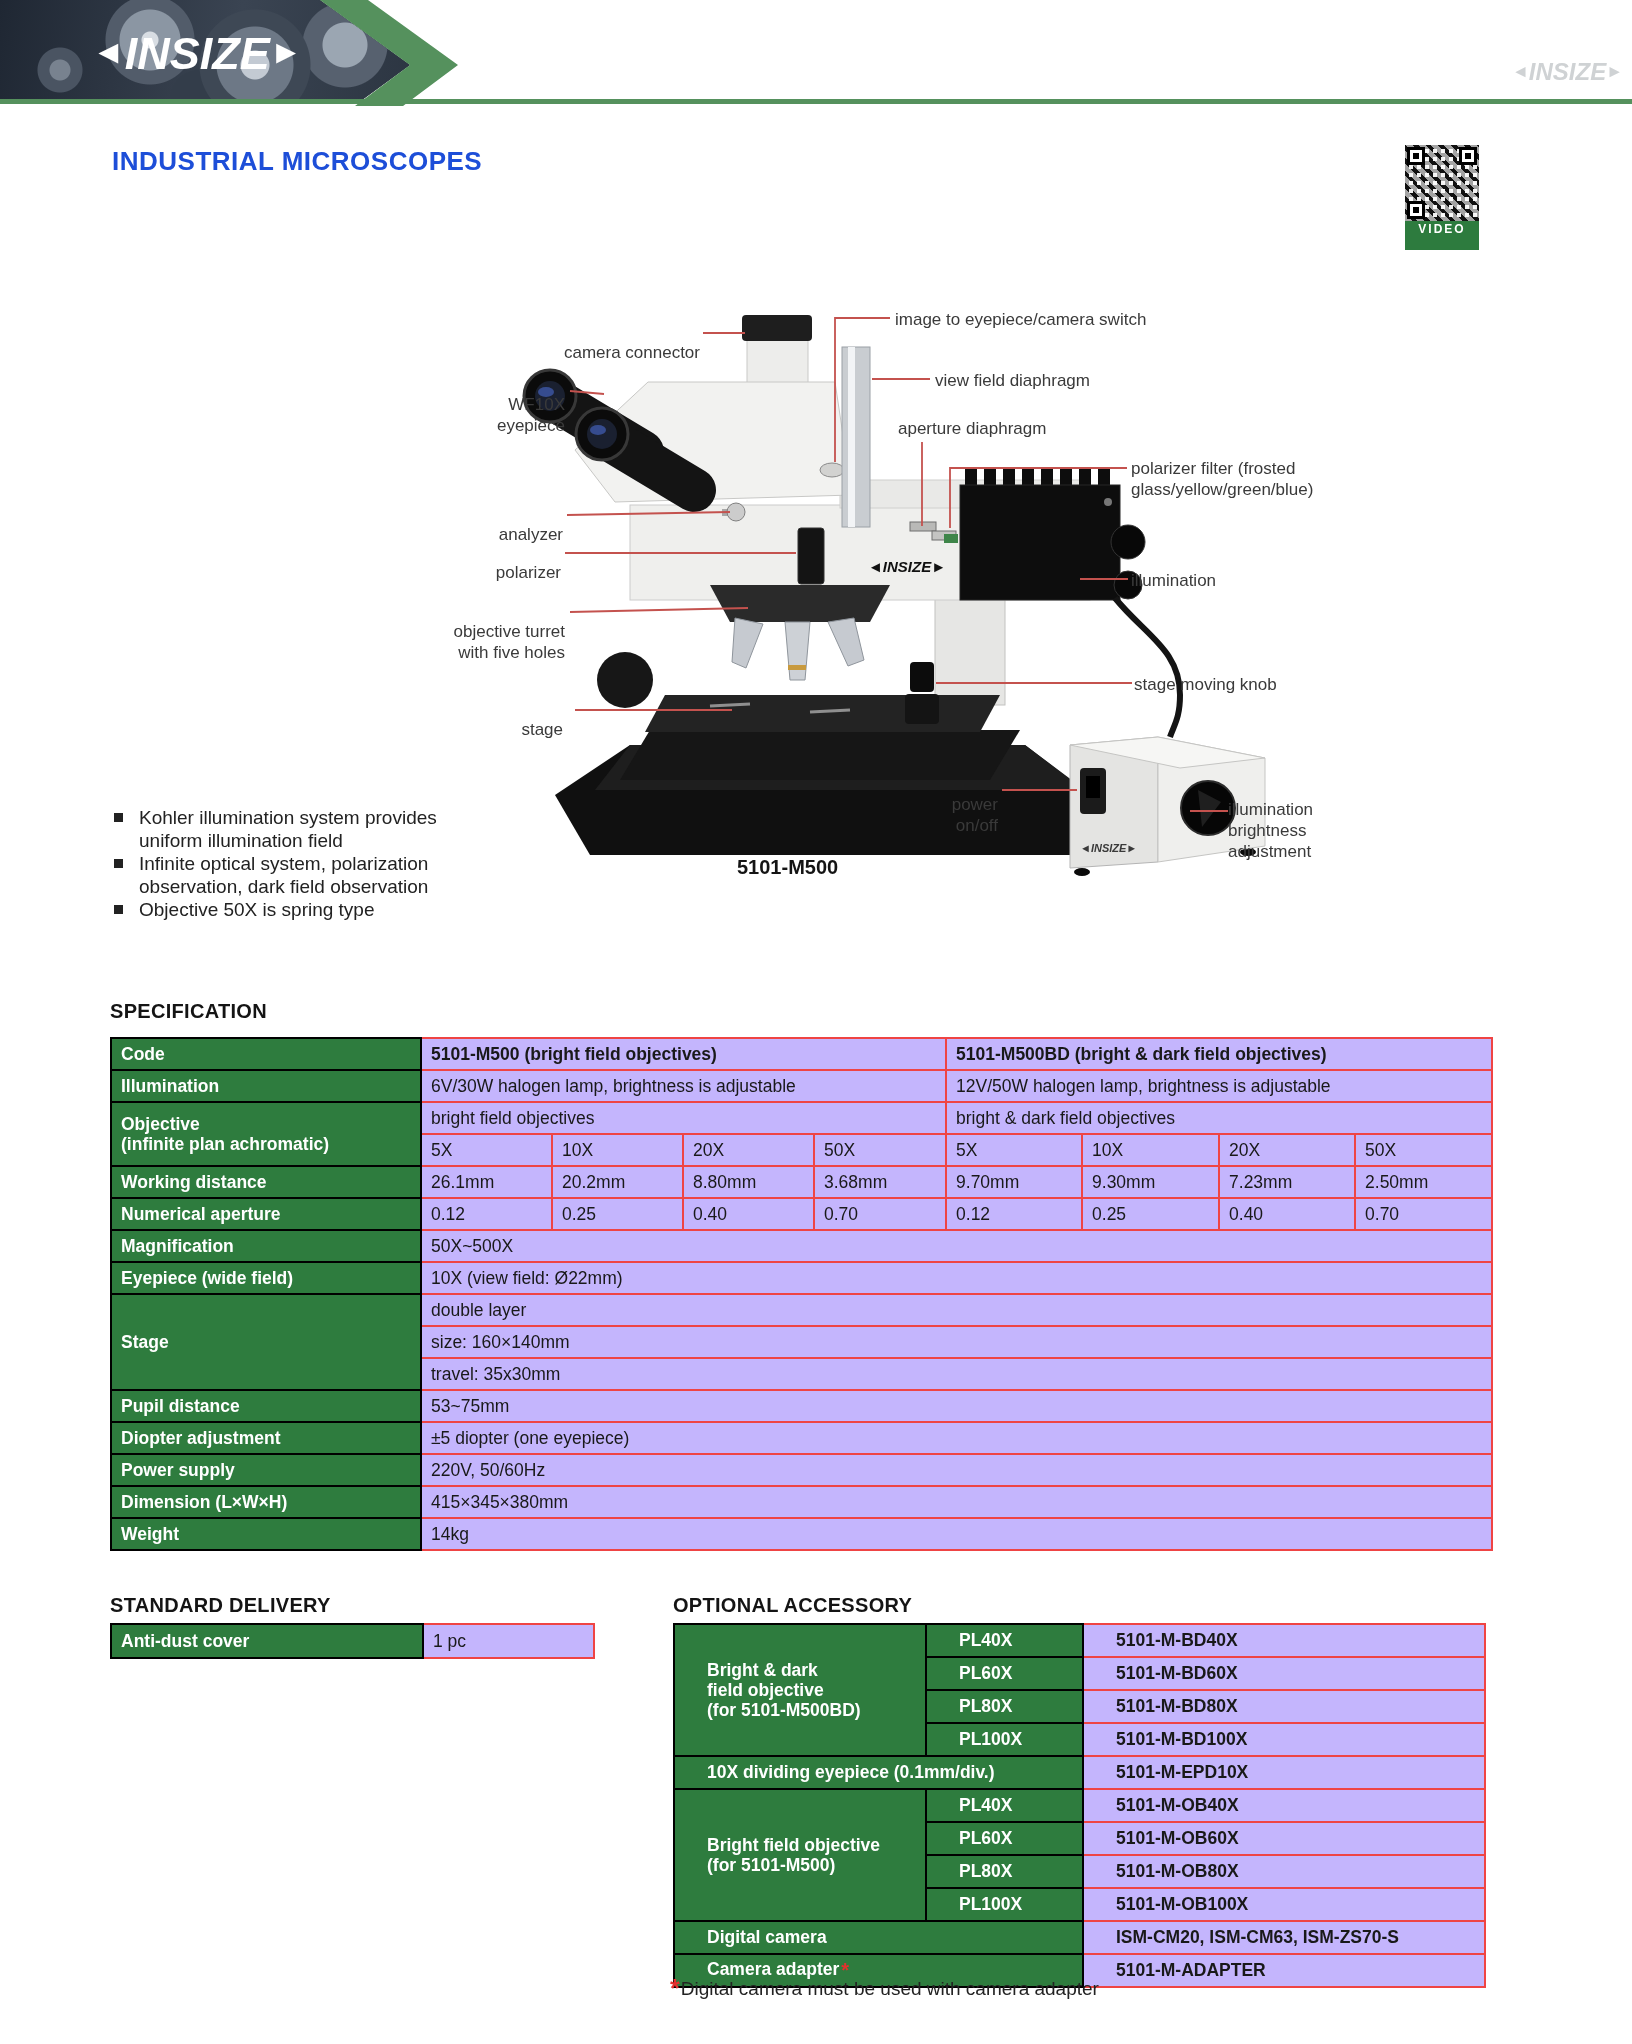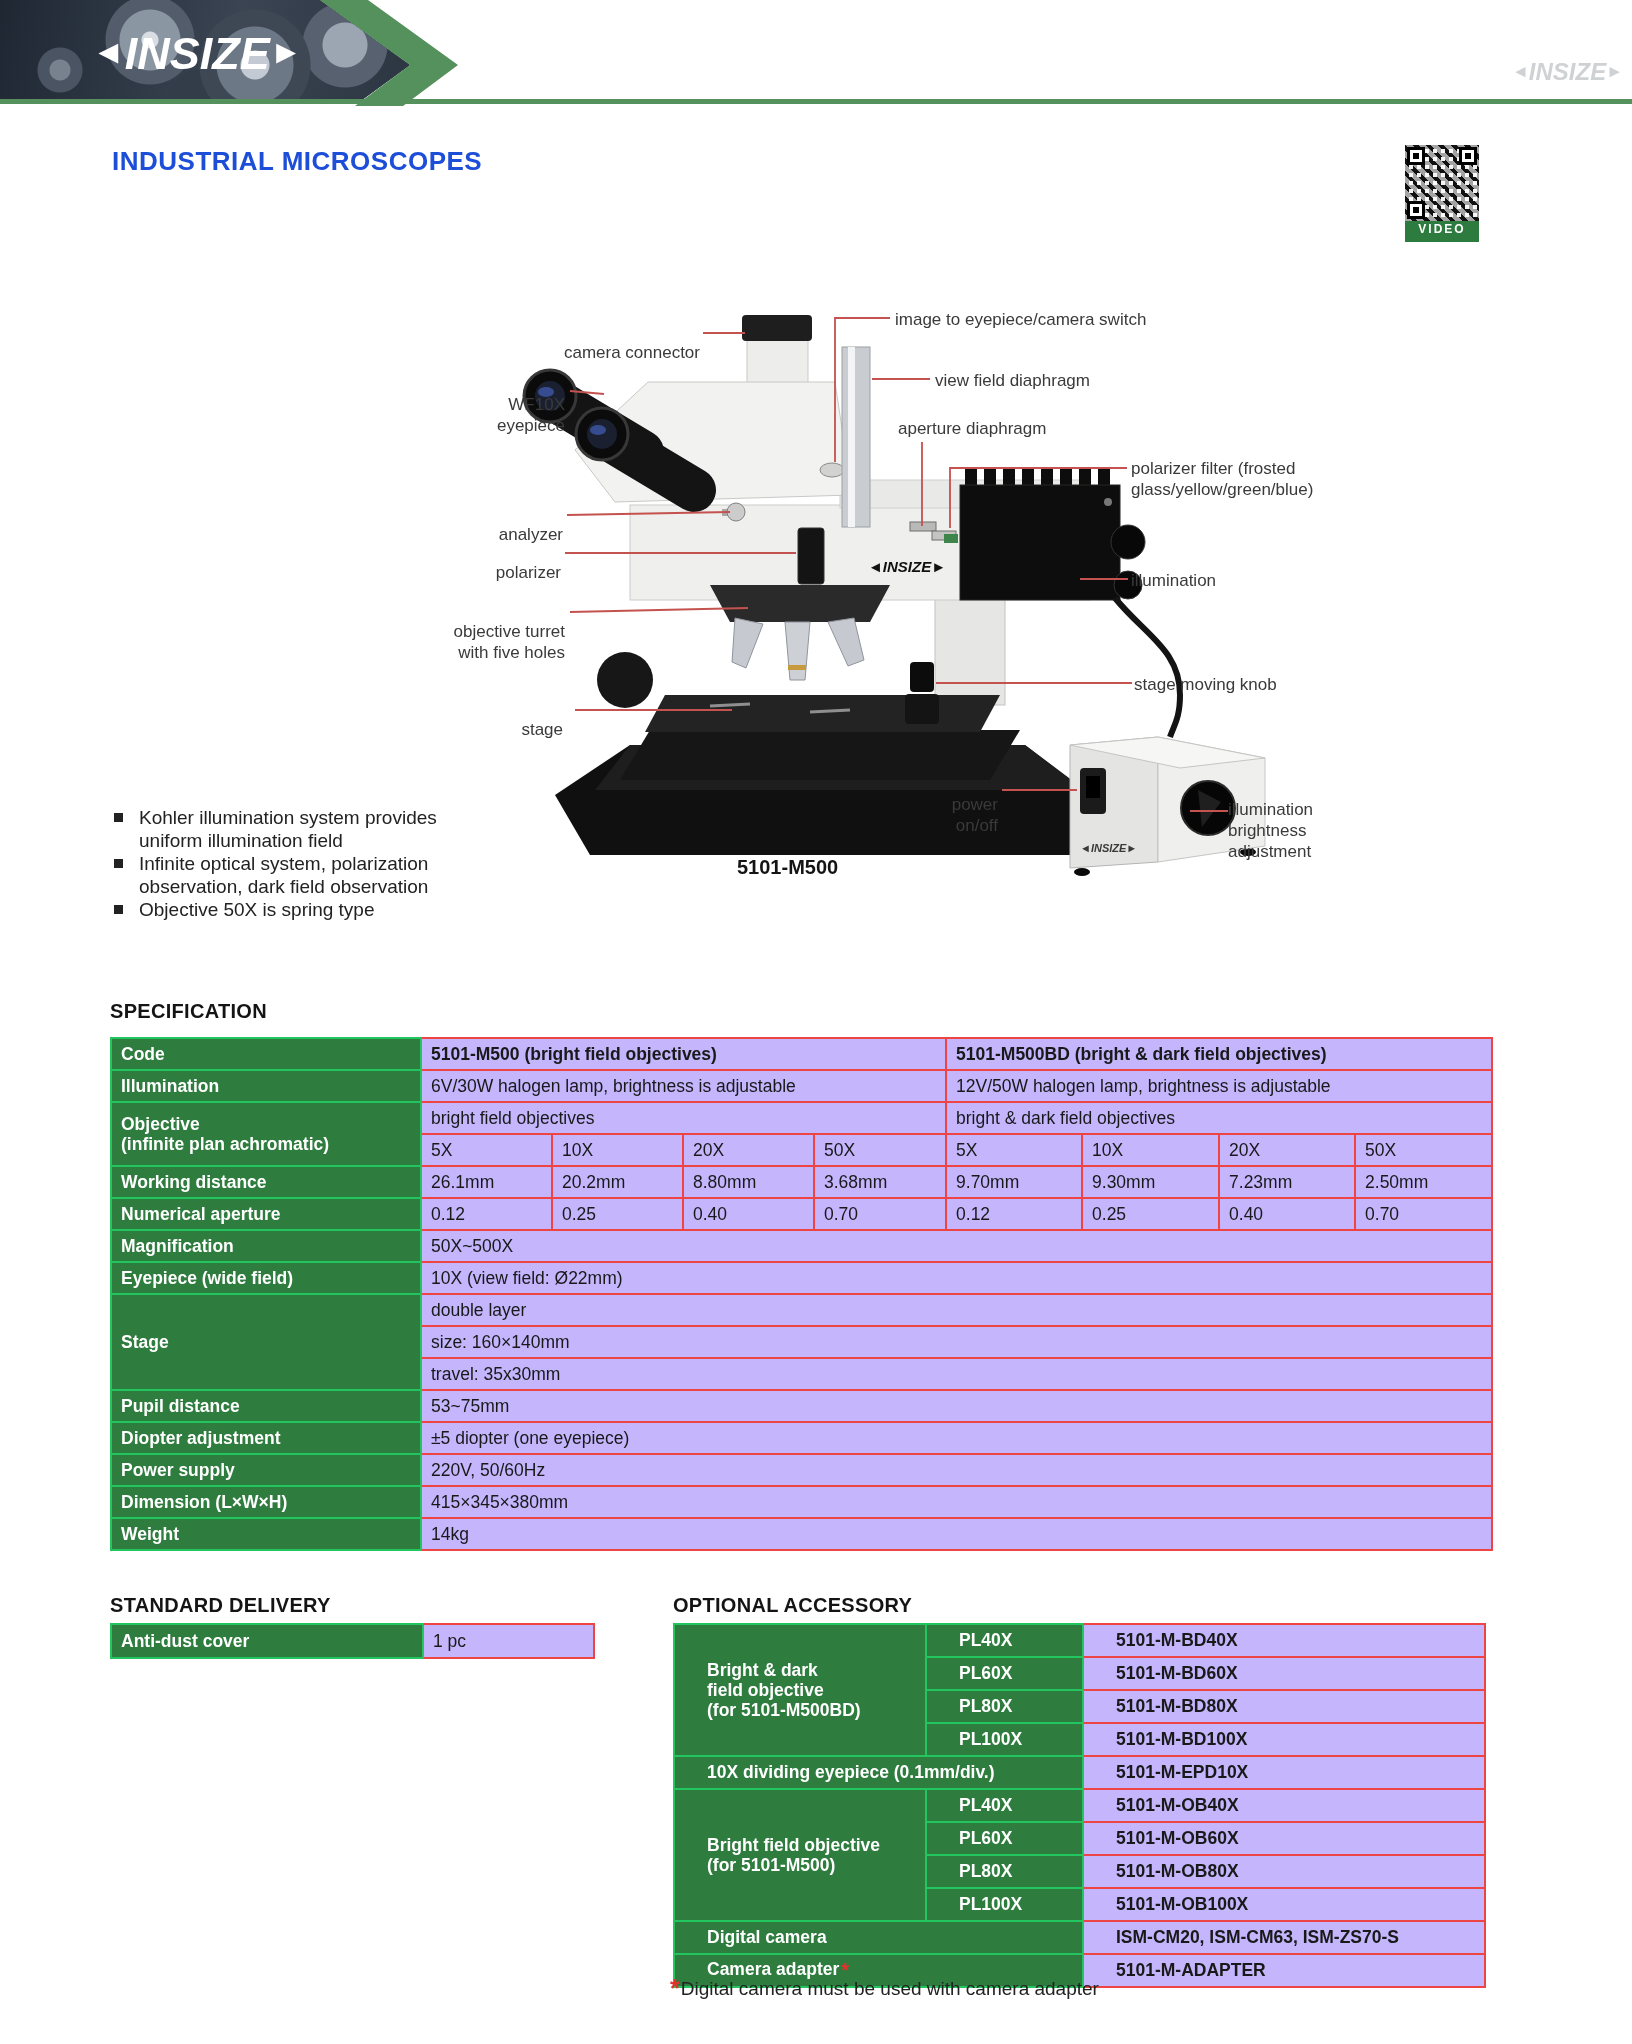--- a/index.html
+++ b/index.html
@@ -32,41 +32,41 @@
   .page-title{position:absolute;top:146px;left:112px;font-size:26px;font-weight:bold;color:#1d4ed8;
     letter-spacing:.5px;}
   .qr{position:absolute;top:145px;left:1405px;width:74px;height:76px;background-color:#fff;
     background-image:
       repeating-linear-gradient(45deg,rgba(255,255,255,.62) 0 5px,transparent 5px 9px),
       repeating-linear-gradient(0deg,#111 0 4px,transparent 4px 8px),
       repeating-linear-gradient(90deg,#111 0 4px,#f2f2f2 4px 8px);}
   .qr .finder{position:absolute;width:12px;height:12px;border:3px solid #000;background:#fff;}
   .qr .finder i{position:absolute;left:3px;top:3px;width:6px;height:6px;background:#000;display:block;}
   .qr .f-tl{left:2px;top:2px;} .qr .f-tr{right:2px;top:2px;} .qr .f-bl{left:2px;bottom:2px;}
-  .qr-video{position:absolute;top:221px;left:1405px;width:74px;height:21px;background:#2d7b3e;
+  .qr-video{position:absolute;top:221px;left:1405px;width:74px;height:29px;background:#2d7b3e;
     color:#fff;font-size:12px;font-weight:bold;text-align:center;line-height:17px;letter-spacing:2px;}
 
   
   .dl{position:absolute;font-size:17px;line-height:21px;color:#3a3a3a;white-space:nowrap;}
   .dl.r{text-align:right;margin-top:18px;}
   .model-caption{position:absolute;left:737px;top:856px;font-size:20px;font-weight:bold;color:#141414;}
   .diagram-svg{position:absolute;left:380px;top:290px;width:900px;height:600px;}
 
   
   .features{position:absolute;left:112px;top:806px;width:420px;}
   .feat{position:relative;padding-left:27px;font-size:19px;line-height:23px;color:#222;}
   .feat .sq{position:absolute;left:2px;top:7px;width:9px;height:9px;background:#222;}
 
   
   .sec-h{position:absolute;font-size:20px;font-weight:bold;color:#141414;letter-spacing:.3px;}
 
   
   table{border-collapse:collapse;table-layout:fixed;width:100%;}
   td{height:30px;padding:0 4px 0 9px;font-size:17.5px;vertical-align:middle;white-space:nowrap;overflow:hidden;}
-  td.g{background:#2e7c3e;color:#fff;font-weight:bold;border:2px solid #22c55e;}
+  td.g{background:#2e7c3e;color:#fff;font-weight:bold;border:2px solid #000000;}
   td.v{background:#c4b5fd;color:#191919;border:2px solid #ef4444;}
   td.b{font-weight:bold;}
   .two-line{line-height:20px;white-space:nowrap;}
   .spec-wrap{position:absolute;left:110px;top:1037px;width:1381px;}
   .del-wrap{position:absolute;left:110px;top:1623px;width:483px;}
   .del-wrap td{height:32px;}
   .opt-wrap{position:absolute;left:673px;top:1623px;width:811px;}
   .opt-wrap td{height:31px;padding-left:32px;}
   .opt-wrap td.v{font-weight:bold;}
   .adapter-star{color:#e5302c;font-weight:bold;font-size:20px;vertical-align:-2px;margin-left:2px;}

